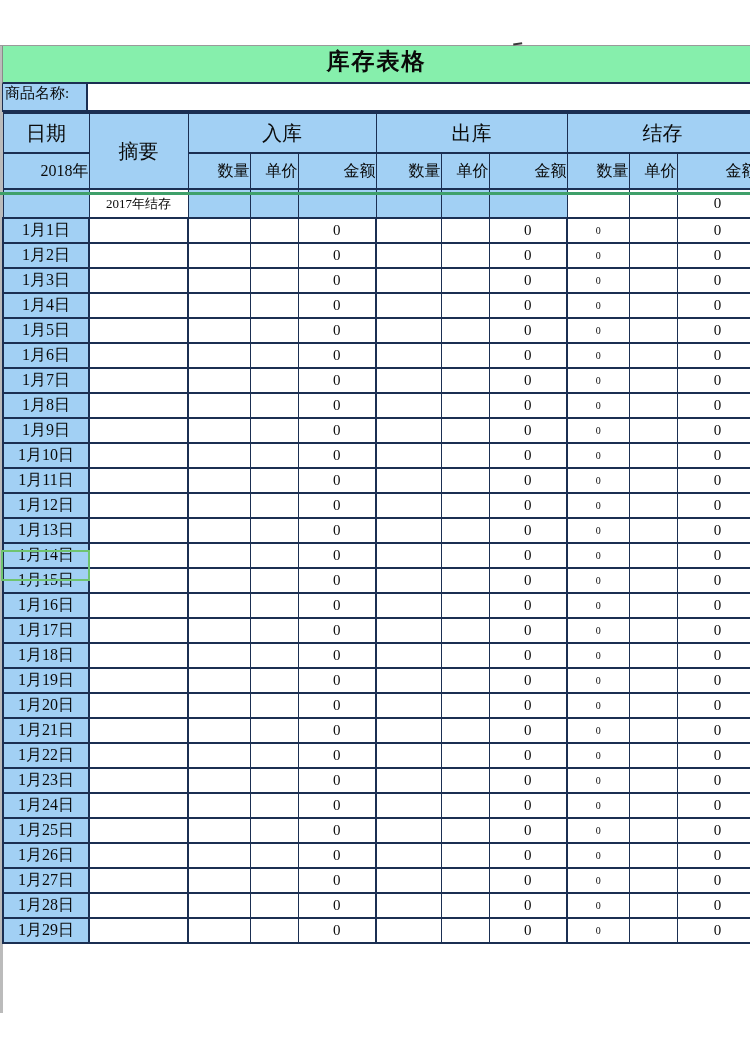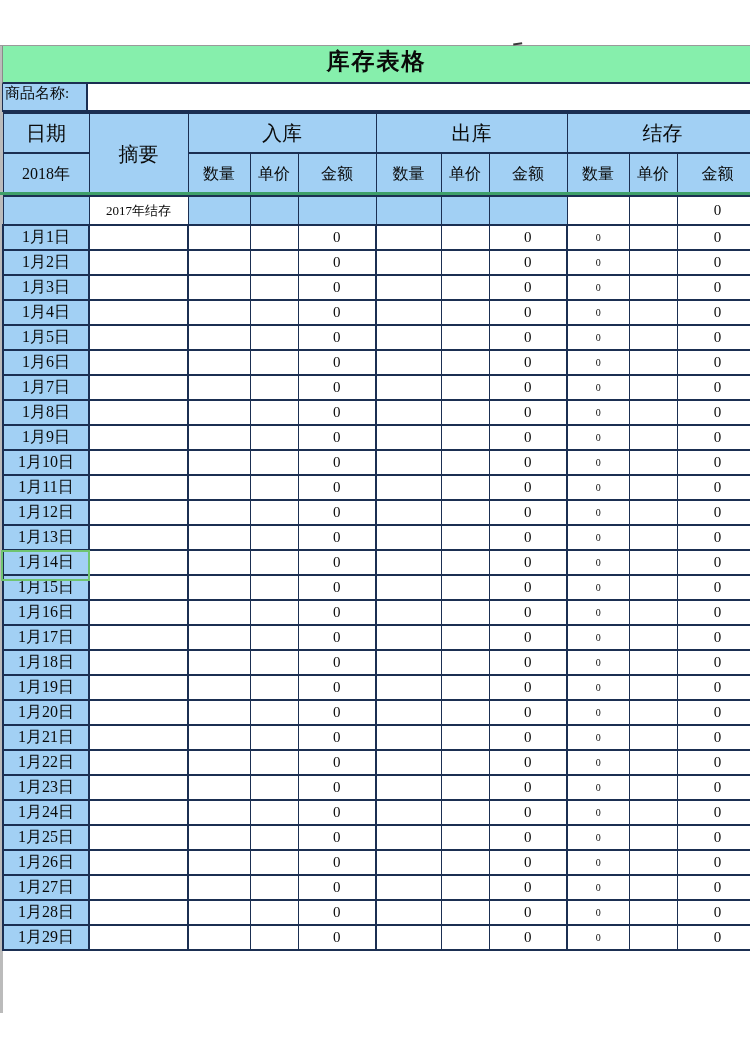--- a/index.html
+++ b/index.html
@@ -62,21 +62,21 @@
   }
   .tbl td,.tbl th{
     border:1px solid var(--bd);
     border-top-width:2px;border-bottom-width:2px;
     text-align:center;vertical-align:middle;
     padding:0;font-weight:normal;overflow:hidden;white-space:nowrap;
   }
   .tbl .blue{background:var(--blue);}
   .tbl .white{background:#fff;}
   .row-h1 th{height:40px;font-size:20px;}
-  .row-h2 th{height:43px;font-size:16px;}
+  .row-h2 th{height:36px;font-size:16px;text-align:right;}
   .row-open td{height:29px;}
   .row-open .open-summary{font-size:13px;margin-left:28px;}
   .row-data td{height:25px;}
   .cell-date{background:var(--blue);font-size:16px;margin-left:44px;}
   .num{font-size:15px;}
   .num.small{font-size:10px;}
   .bl2{border-left-width:2px;}
   .row-data td:nth-child(1),
   .row-stub td:nth-child(1){border-left-width:2px;}
   .row-data td:nth-child(2),.row-data td:nth-child(3),

